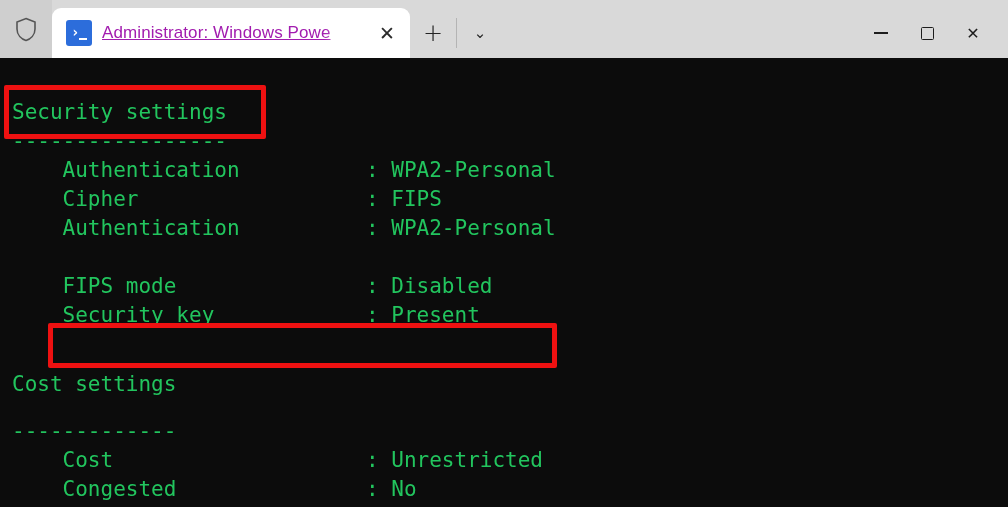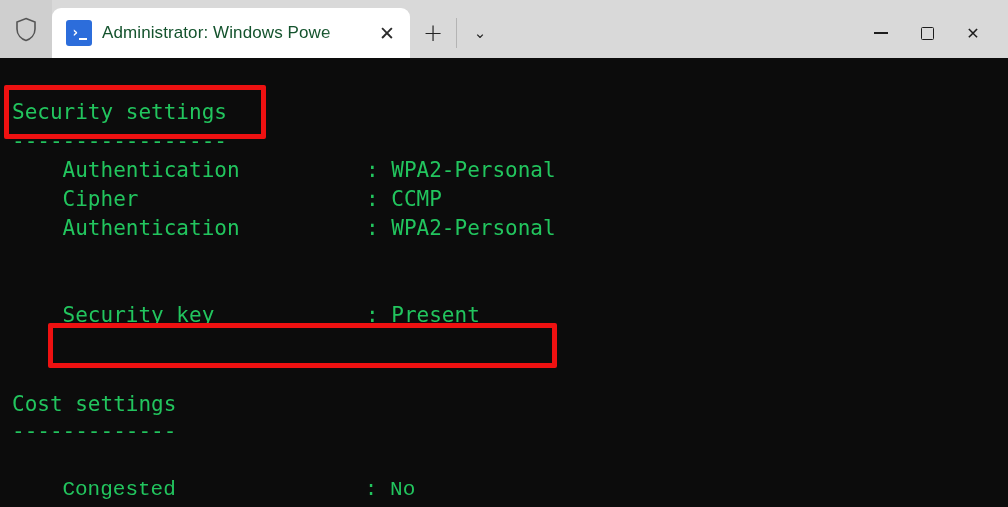--- a/index.html
+++ b/index.html
@@ -59,26 +59,27 @@
   }
   .ps-icon .ul {
     position: absolute;
     left: 13px; bottom: 6px;
     width: 8px; height: 2px;
     background: #ffffff;
   }
   .tab-title {
     flex: 1 1 auto;
     font-size: 17px;
-    color: #14532d;
+    color: #a21caf;
     white-space: nowrap;
     overflow: hidden;
     letter-spacing: 0.1px;
     -webkit-mask-image: linear-gradient(to right, #000 0, #000 86%, transparent 100%);
     mask-image: linear-gradient(to right, #000 0, #000 86%, transparent 100%);
+    text-decoration: underline;
   }
   .tab-close {
     flex: 0 0 auto;
     width: 34px; height: 34px;
     display: flex; align-items: center; justify-content: center;
     font-size: 19px;
     color: #2b2b2b;
     font-family: "DejaVu Sans", sans-serif;
   }
   .tb-btn {
@@ -187,25 +188,27 @@
     <div class="win-btn">✕</div>
   </div>
 </div>
 
 <div class="terminal">
 
   <div class="tline" style="top:24px;">Security settings</div>
   <div class="tline" style="top:53px;">-----------------</div>
 
   <div class="tline" style="top:82px;"><span>    Authentication          : WPA2-Personal</span></div>
-  <div class="tline" style="top:111px;"><span>    Cipher                  : CCMP</span></div>
+  <div class="tline" style="top:111px;"><span>    Cipher                  : FIPS</span></div>
   <div class="tline" style="top:140px;"><span>    Authentication          : WPA2-Personal</span></div>
+  <div class="tline" style="top:198px;"><span>    FIPS mode               : Disabled</span></div>
   <div class="tline" style="top:227px;"><span>    Security key            : Present</span></div>
 
 
-  <div class="tline" style="top:316px;">Cost settings</div>
+  <div class="tline" style="top:296px;">Cost settings</div>
   <div class="tline" style="top:343px;">-------------</div>
 
-  <div class="tline" style="top:401px;font-family:Liberation Mono, monospace;"><span>    Congested               : No</span></div>
+  <div class="tline" style="top:372px;"><span>    Cost                    : Unrestricted</span></div>
+  <div class="tline" style="top:401px;"><span>    Congested               : No</span></div>
 </div>
 
 <div class="hlbox" id="hl-security"></div>
 <div class="hlbox" id="hl-keycontent"></div>
 
 </body></html>

